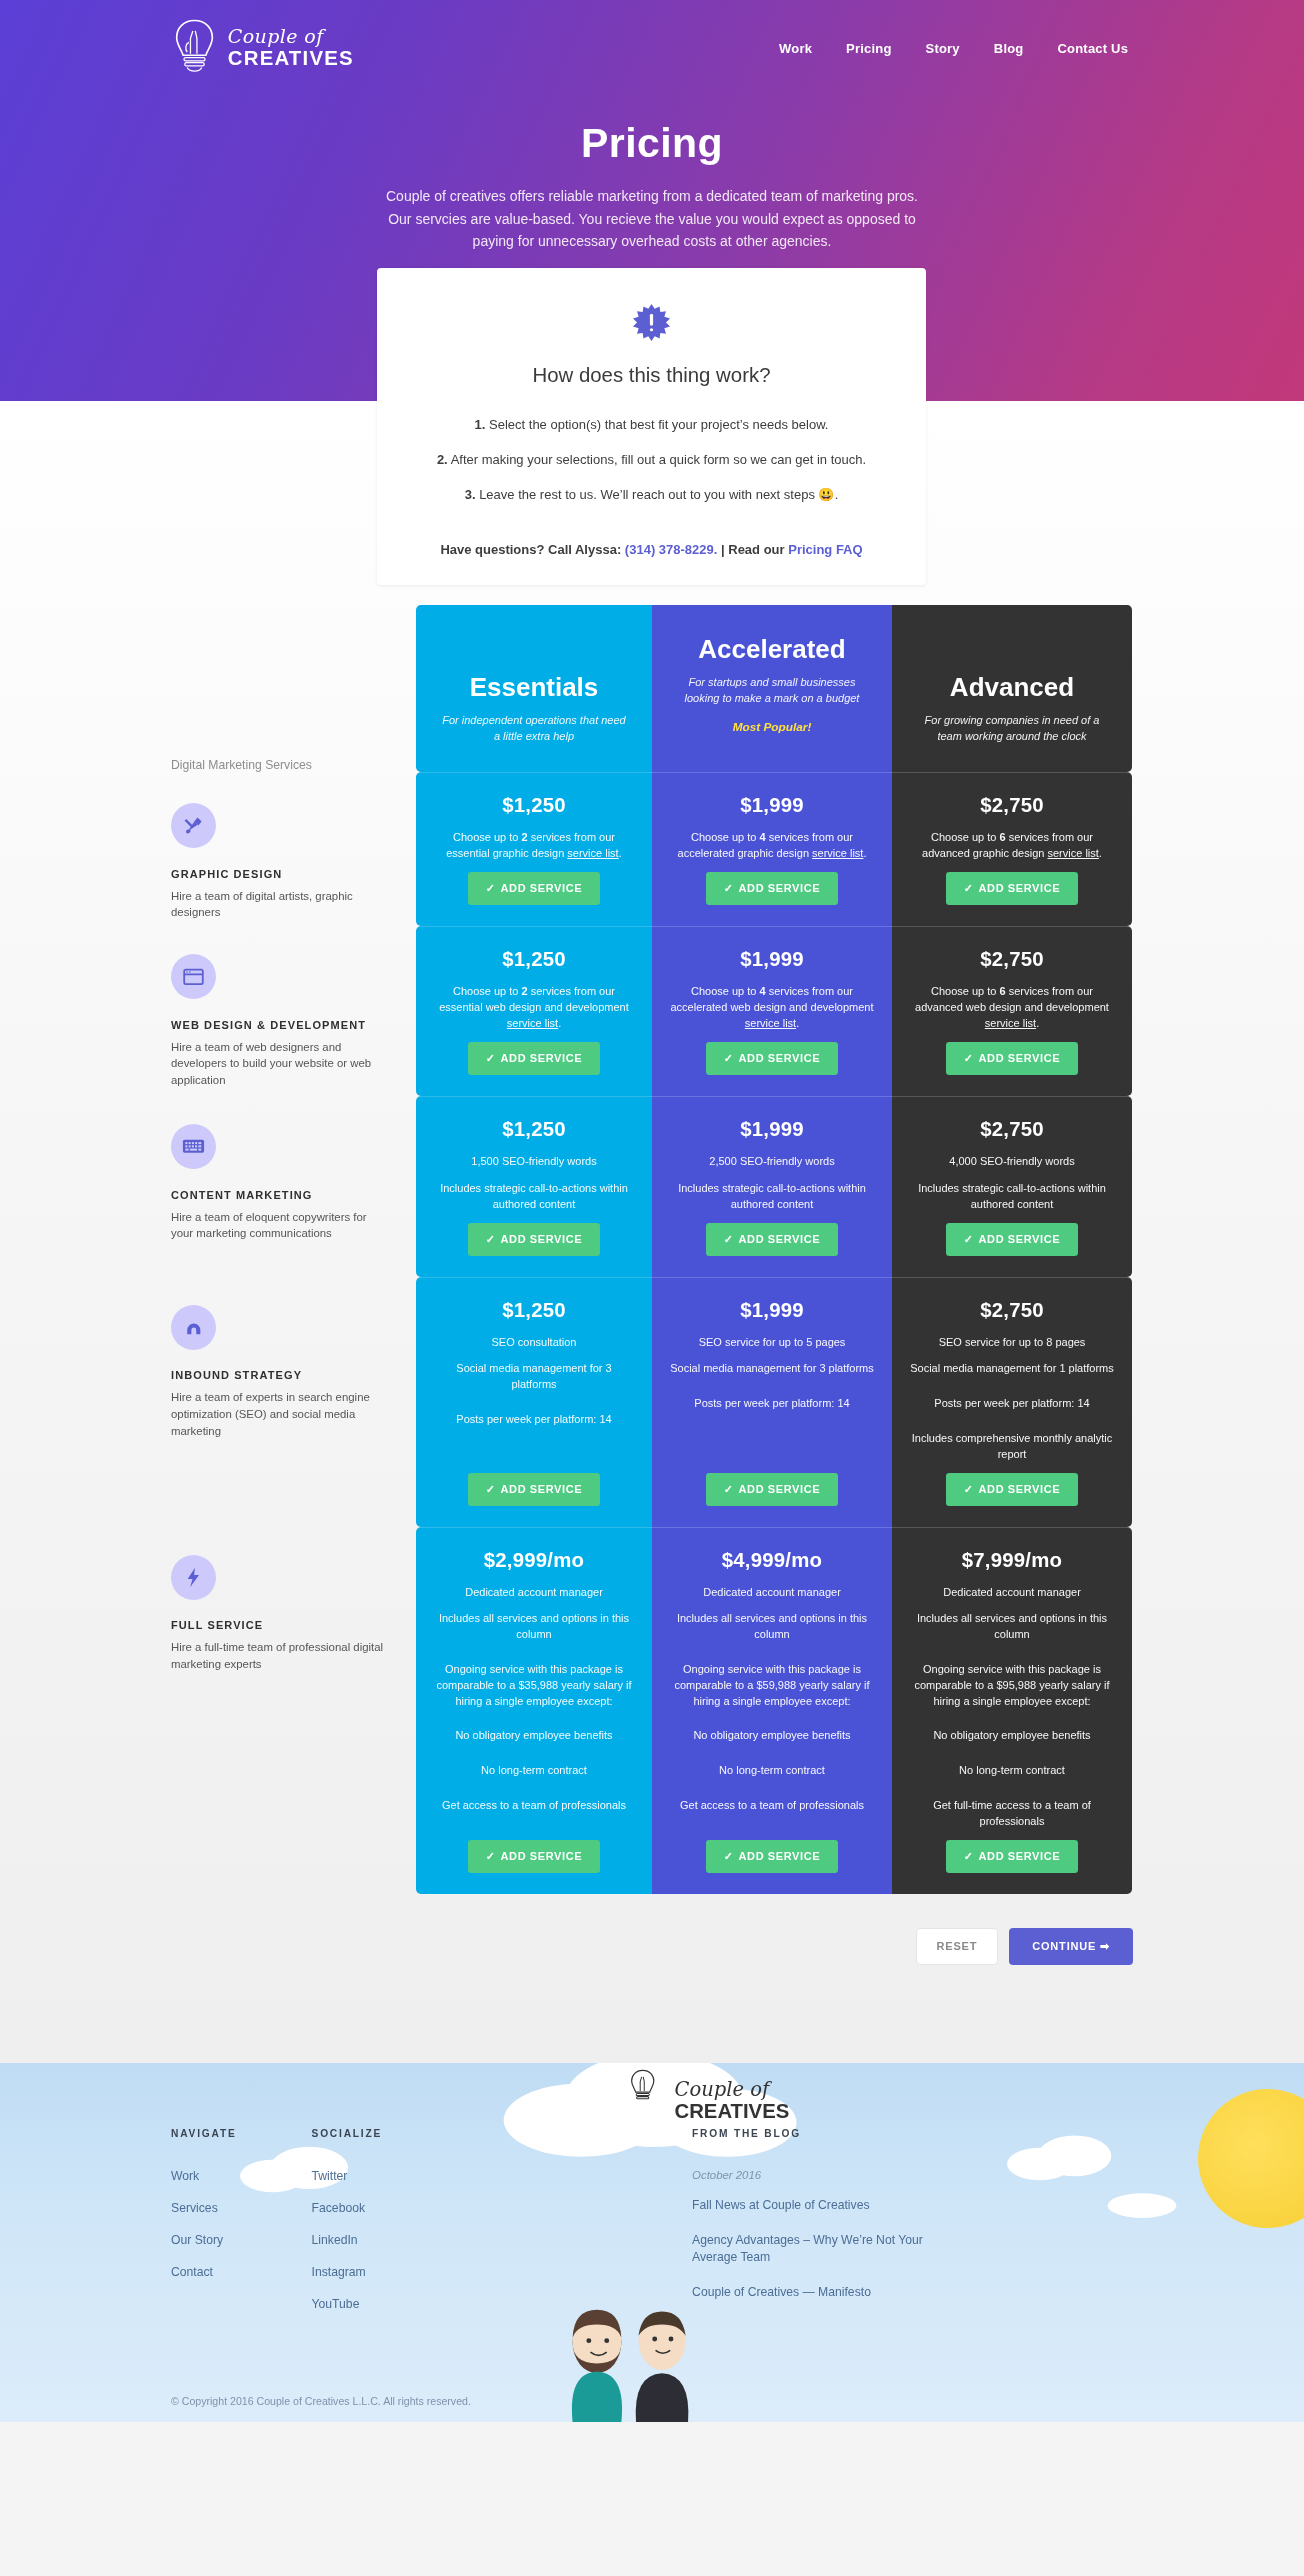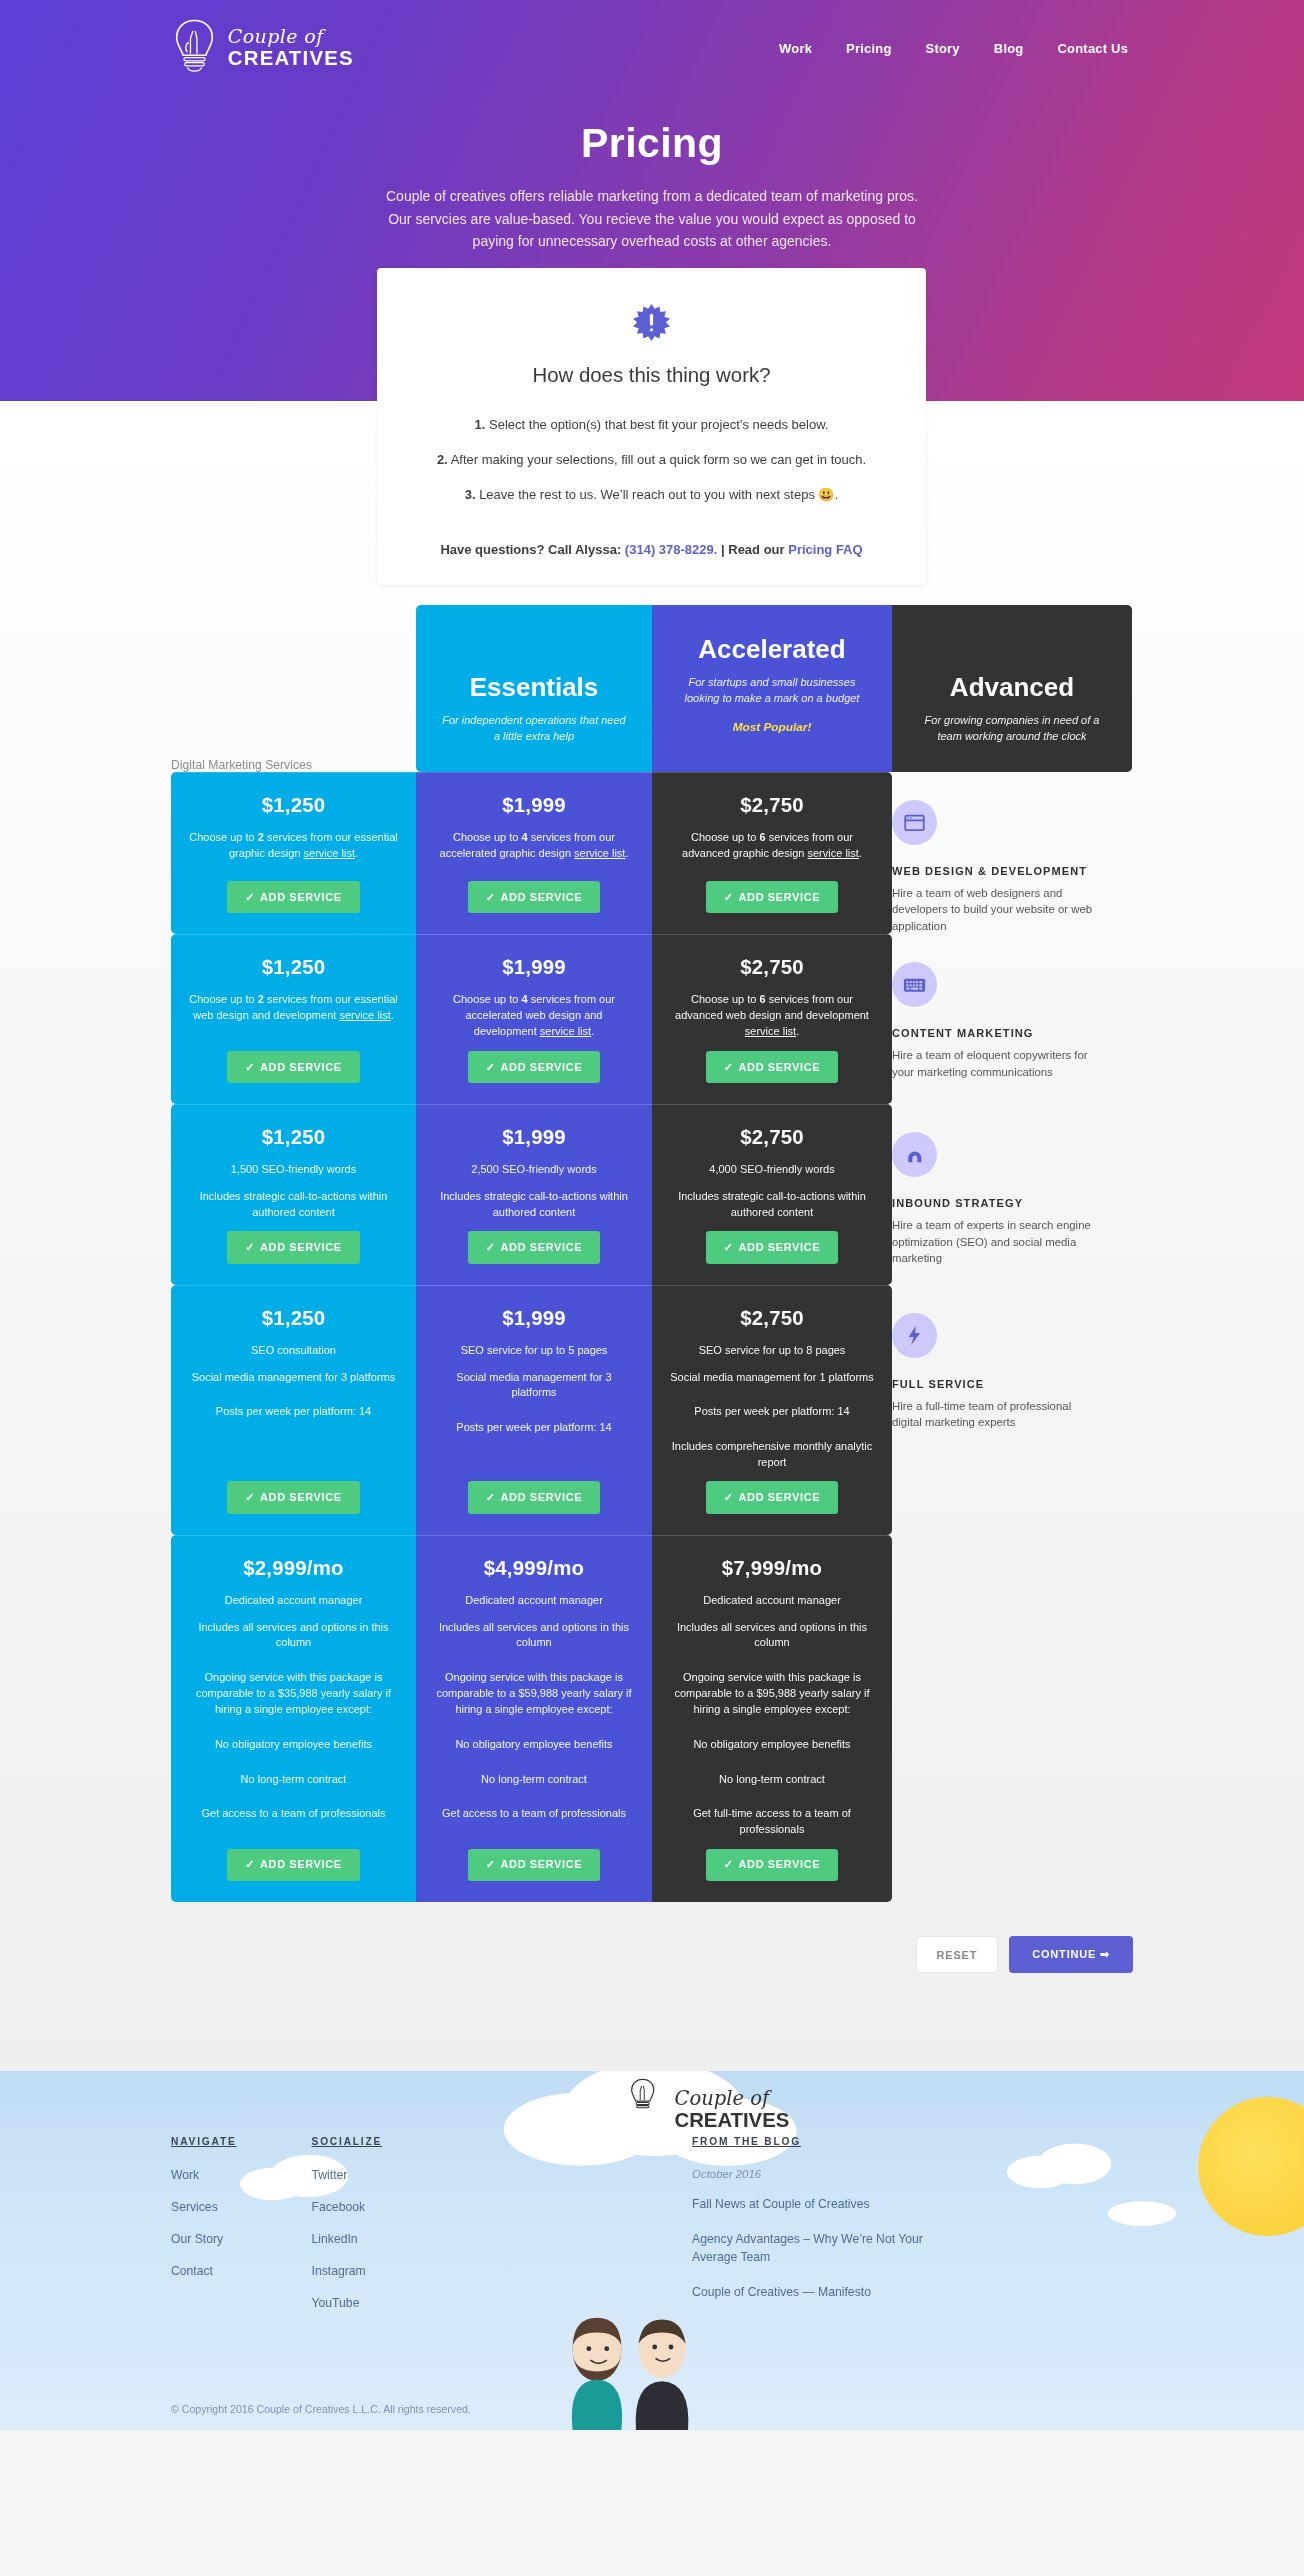--- a/index.html
+++ b/index.html
@@ -162,22 +162,21 @@
     border-radius: 50%; background: radial-gradient(circle at 40% 40%, #ffdf5c, #f7cf33);
   }
   .cloud-big {
     position: absolute; left: 483px; top: -11.4px; width: 326px; height: 122px;
   }
   .footer-inner { position: relative; z-index: 3; padding: 65px 171px 0 171px; display: flex; }
   .fcol { margin-right: 75px; }
   .fcol.blog { margin-left: 235px; margin-right: 0; width: 269px; }
   .fhead {
     font-size: 10.2px; letter-spacing: 1.8px; font-weight: 700; color: #3b4450;
-    margin-bottom: 21px;
-    text-decoration: underline;
+    margin-bottom: 30px;
   }
   .fcol a {
     display: block; color: #4c6d95; font-size: 12.2px; text-decoration: none;
     margin-bottom: 18px;
   }
   .fdate {
     color: #7f93ad; font-size: 11.4px; font-style: italic; margin-bottom: 16.3px;
   }
   .fcol.blog a { line-height: 1.4; }
   .copyright {
@@ -245,20 +244,32 @@
         </div>
         <div class="col col-acc plan-head head-acc">
           <div class="pname">Accelerated</div>
           <div class="ptag">For startups and small businesses looking to make a mark on a budget</div>
           <div class="popular">Most Popular!</div>
         </div>
         <div class="col col-adv plan-head head-adv">
           <div class="pname">Advanced</div>
           <div class="ptag">For growing companies in need of a team working around the clock</div>
         </div>
+        <div class="lbl-cell" style="padding-top:31px;">
+          <div class="svc-icon">
+            <svg width="21" height="21" viewBox="0 0 26 26">
+              <path d="M6 20 L14 8 l4 4 L6 20Z" fill="#5b5fd1"></path>
+              <path d="M4 22 q-1 -5 4 -4 q3 1 0 4 q-2 2 -4 0Z" fill="#5b5fd1"></path>
+              <path d="M18 3 l5 5 -4 5 -5 -5Z" fill="#5b5fd1"></path>
+              <path d="M4 5 l9 9 -2 2 -9 -9Z" fill="#5b5fd1"></path>
+            </svg>
+          </div>
+          <div class="svc-name">GRAPHIC DESIGN</div>
+          <div class="svc-desc">Hire a team of digital artists, graphic designers</div>
+        </div>
         <div class="col col-ess cell">
           <div class="price">$1,250</div>
           <div class="feat">Choose up to <b>2</b> services from our essential graphic design <u>service list</u>.</div>
           <button class="addbtn"><span class="chk">✓</span><span>ADD SERVICE</span></button>
         </div>
         <div class="col col-acc cell">
           <div class="price">$1,999</div>
           <div class="feat">Choose up to <b>4</b> services from our accelerated graphic design <u>service list</u>.</div>
           <button class="addbtn"><span class="chk">✓</span><span>ADD SERVICE</span></button>
         </div>

